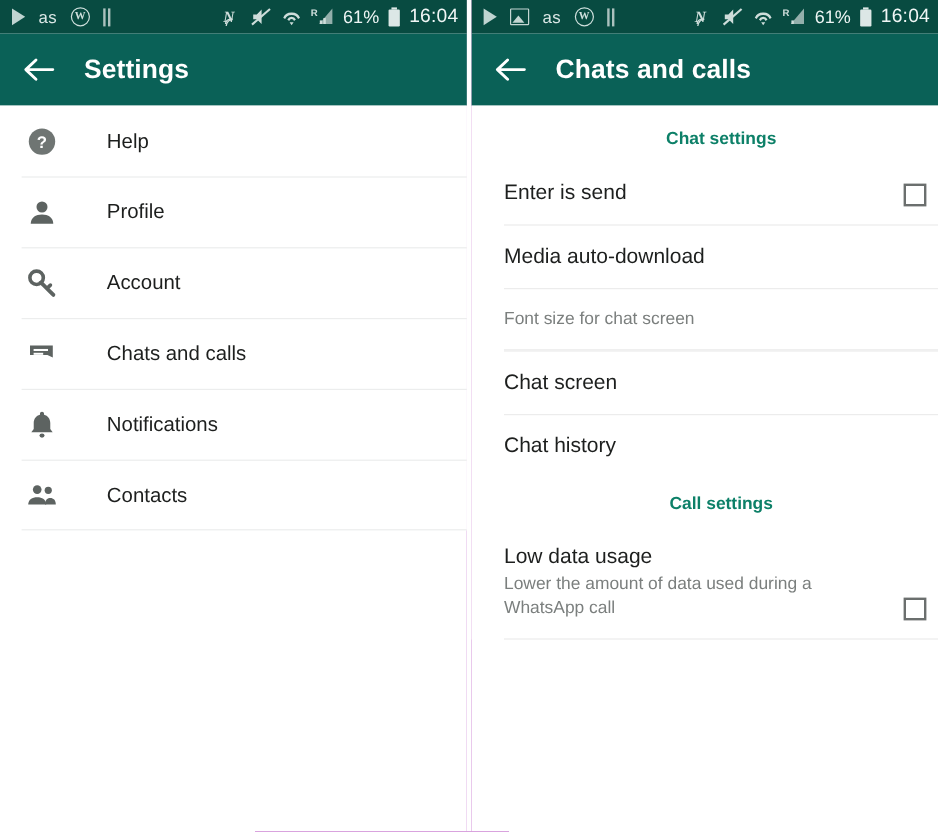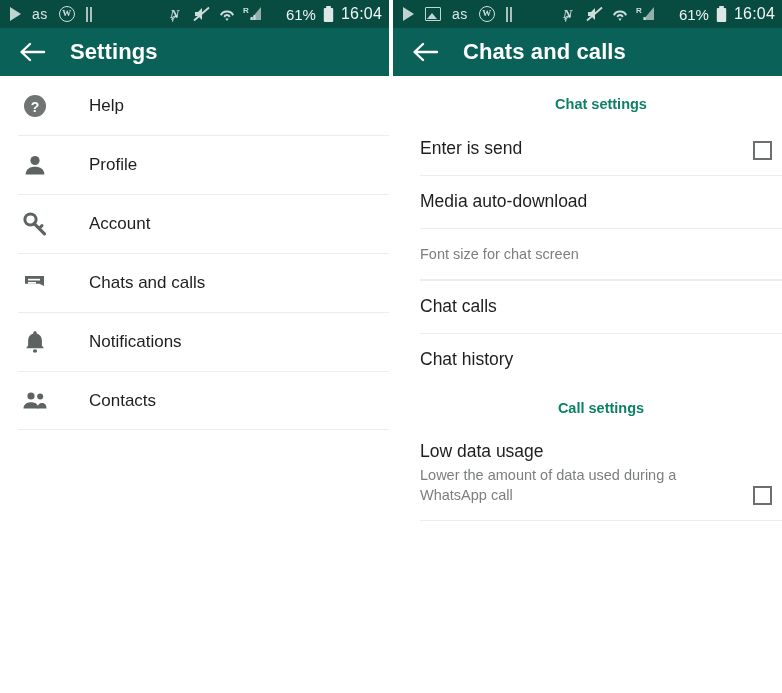--- a/index.html
+++ b/index.html
@@ -17,21 +17,21 @@
   .statusbar {
     height: 28px; background: #084b41;
     display: flex; align-items: center;
     padding: 0 7px 0 10px;
     color: #e8f0ee;
   }
   .sb-left { display: flex; align-items: center; gap: 11px; flex: 1; }
   .sb-right { display: flex; align-items: center; gap: 7px; }
   .sb-ico { display: flex; align-items: center; justify-content: center; opacity: .92; }
   .sb-time { font-size: 16px; color: #f0f6f5; letter-spacing: .2px; }
-  .sb-batt { font-size: 15px; color:#eef5f4;margin-left:16px; }
+  .sb-batt { font-size: 15px; color:#eef5f4; }
 
   .lastfm { font-size: 14px; letter-spacing: .5px; color:#dbe8e6; font-weight: 400; }
   .wbadge {
     width: 16px; height: 16px; border-radius: 50%;
     border: 1.6px solid #cfe0dd; color: #cfe0dd;
     font-size: 9px; font-weight: bold; line-height: 13px;
     text-align: center; font-family: "Liberation Serif", serif;
   }
   .pausebars { display:flex; gap:2px; }
   .pausebars i { display:block; width:2px; height:15px; background:#b9ccc9; }
@@ -44,21 +44,21 @@
     position: relative; overflow: hidden;
   }
   .picicon::after {
     content:""; position:absolute; left:1px; bottom:1px;
     width:0; height:0; border-left:5px solid transparent;
     border-right:5px solid transparent; border-bottom:6px solid #d3e2df;
   }
 
   
   .appbar {
-    height: 48px; background: #0a6157;
+    height: 60px; background: #0a6157;
     display: flex; align-items: center; padding-left: 15px;
   }
   .back-arrow { width: 34px; height: 34px; position: relative; cursor: pointer; }
   .back-arrow svg { display:block; }
   .appbar-title {
     color: #ffffff; font-size: 22px; font-weight: bold;
     margin-left: 21px; letter-spacing: .1px;
   }
 
   
@@ -329,21 +329,21 @@
         <div class="crow-txt">
           <div class="crow-sub">Font size for chat screen</div>
         </div>
       </div>
       <div class="divider"></div>
 
       <div class="divider"></div>
 
       <div class="crow">
         <div class="crow-txt">
-          <div class="crow-title">Chat calls</div>
+          <div class="crow-title">Chat screen</div>
         </div>
       </div>
       <div class="divider"></div>
 
       <div class="crow">
         <div class="crow-txt">
           <div class="crow-title">Chat history</div>
         </div>
       </div>
 

